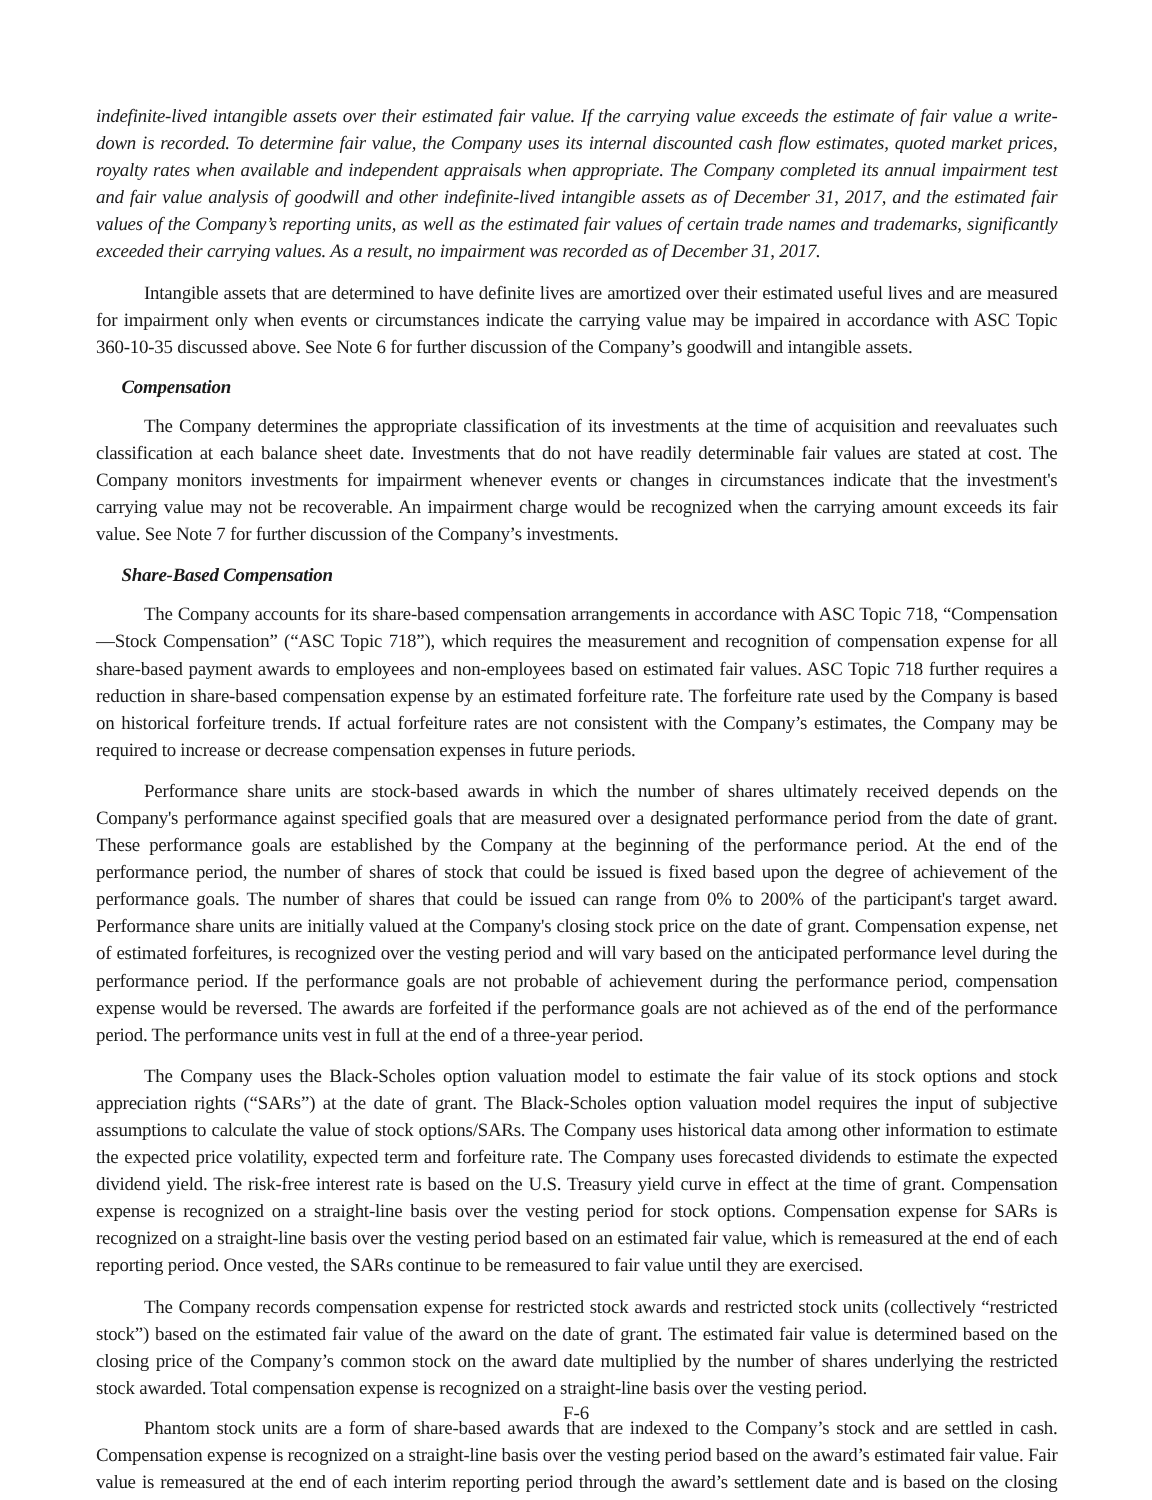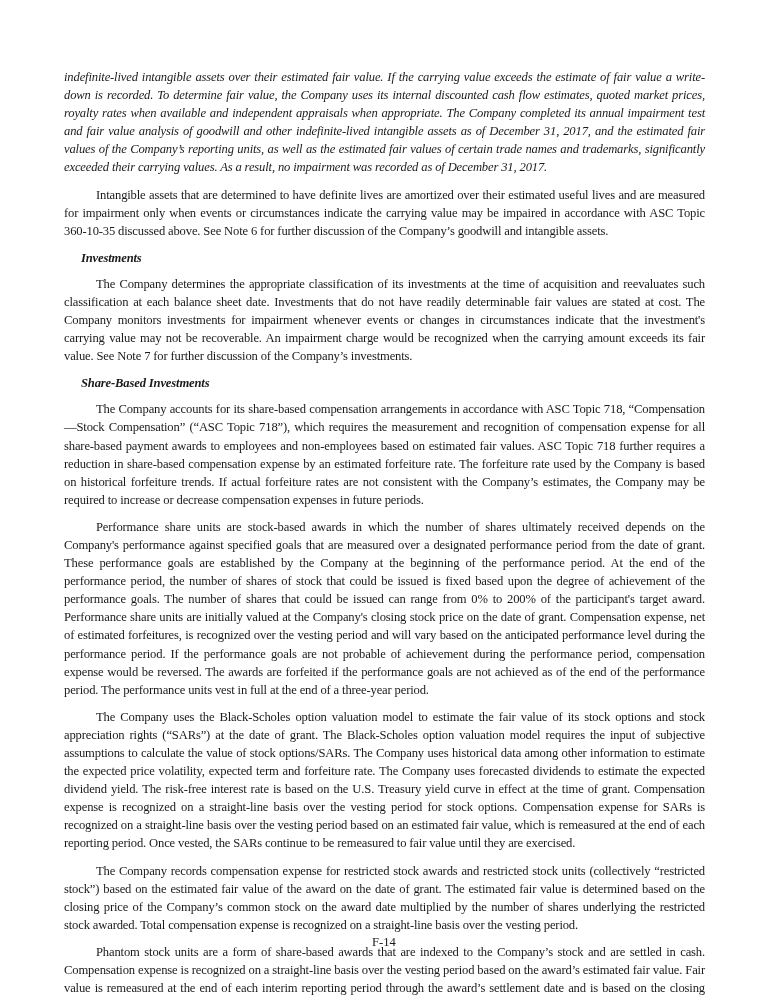--- a/index.html
+++ b/index.html
@@ -51,24 +51,24 @@
     color: #1a1a1a;
   }
 </style>
 </head>
 <body>
 
 <div class="page">
   <p class="cont">indefinite-lived intangible assets over their estimated fair value. If the carrying value exceeds the estimate of fair value a write-down is recorded. To determine fair value, the Company uses its internal discounted cash flow estimates, quoted market prices, royalty rates when available and independent appraisals when appropriate. The Company completed its annual impairment test and fair value analysis of goodwill and other indefinite-lived intangible assets as of December 31, 2017, and the estimated fair values of the Company’s reporting units, as well as the estimated fair values of certain trade names and trademarks, significantly exceeded their carrying values. As a result, no impairment was recorded as of December 31, 2017.</p>
   <p>Intangible assets that are determined to have definite lives are amortized over their estimated useful lives and are measured for impairment only when events or circumstances indicate the carrying value may be impaired in accordance with ASC Topic 360-10-35 discussed above. See Note 6 for further discussion of the Company’s goodwill and intangible assets.</p>
 
-  <h3>Investments</h3>
+  <h3>Compensation</h3>
   <p>The Company determines the appropriate classification of its investments at the time of acquisition and reevaluates such classification at each balance sheet date. Investments that do not have readily determinable fair values are stated at cost. The Company monitors investments for impairment whenever events or changes in circumstances indicate that the investment's carrying value may not be recoverable. An impairment charge would be recognized when the carrying amount exceeds its fair value. See Note 7 for further discussion of the Company’s investments.</p>
 
-  <h3>Share-Based Investments</h3>
+  <h3>Share-Based Compensation</h3>
   <p>The Company accounts for its share-based compensation arrangements in accordance with ASC Topic 718, “Compensation—Stock Compensation” (“ASC Topic 718”), which requires the measurement and recognition of compensation expense for all share-based payment awards to employees and non-employees based on estimated fair values. ASC Topic 718 further requires a reduction in share-based compensation expense by an estimated forfeiture rate. The forfeiture rate used by the Company is based on historical forfeiture trends. If actual forfeiture rates are not consistent with the Company’s estimates, the Company may be required to increase or decrease compensation expenses in future periods.</p>
   <p>Performance share units are stock-based awards in which the number of shares ultimately received depends on the Company's performance against specified goals that are measured over a designated performance period from the date of grant. These performance goals are established by the Company at the beginning of the performance period. At the end of the performance period, the number of shares of stock that could be issued is fixed based upon the degree of achievement of the performance goals. The number of shares that could be issued can range from 0% to 200% of the participant's target award. Performance share units are initially valued at the Company's closing stock price on the date of grant.  Compensation expense, net of estimated forfeitures, is recognized over the vesting period and will vary based on the anticipated performance level during the performance period. If the performance goals are not probable of achievement during the performance period, compensation expense would be reversed. The awards are forfeited if the performance goals are not achieved as of the end of the performance period. The performance units vest in full at the end of a three-year period.</p>
   <p>The Company uses the Black-Scholes option valuation model to estimate the fair value of its stock options and stock appreciation rights (“SARs”) at the date of grant. The Black-Scholes option valuation model requires the input of subjective assumptions to calculate the value of stock options/SARs. The Company uses historical data among other information to estimate the expected price volatility, expected term and forfeiture rate. The Company uses forecasted dividends to estimate the expected dividend yield. The risk-free interest rate is based on the U.S. Treasury yield curve in effect at the time of grant. Compensation expense is recognized on a straight-line basis over the vesting period for stock options. Compensation expense for SARs is recognized on a straight-line basis over the vesting period based on an estimated fair value, which is remeasured at the end of each reporting period. Once vested, the SARs continue to be remeasured to fair value until they are exercised.</p>
   <p>The Company records compensation expense for restricted stock awards and restricted stock units (collectively “restricted stock”) based on the estimated fair value of the award on the date of grant. The estimated fair value is determined based on the closing price of the Company’s common stock on the award date multiplied by the number of shares underlying the restricted stock awarded. Total compensation expense is recognized on a straight-line basis over the vesting period.</p>
   <p>Phantom stock units are a form of share-based awards that are indexed to the Company’s stock and are settled in cash. Compensation expense is recognized on a straight-line basis over the vesting period based on the award’s estimated fair value. Fair value is remeasured at the end of each interim reporting period through the award’s settlement date and is based on the closing price of the Company’s stock.</p>
 </div>
 
-<div class="footer">F-14</div>
+<div class="footer">F-6</div>
 
 </body></html>

